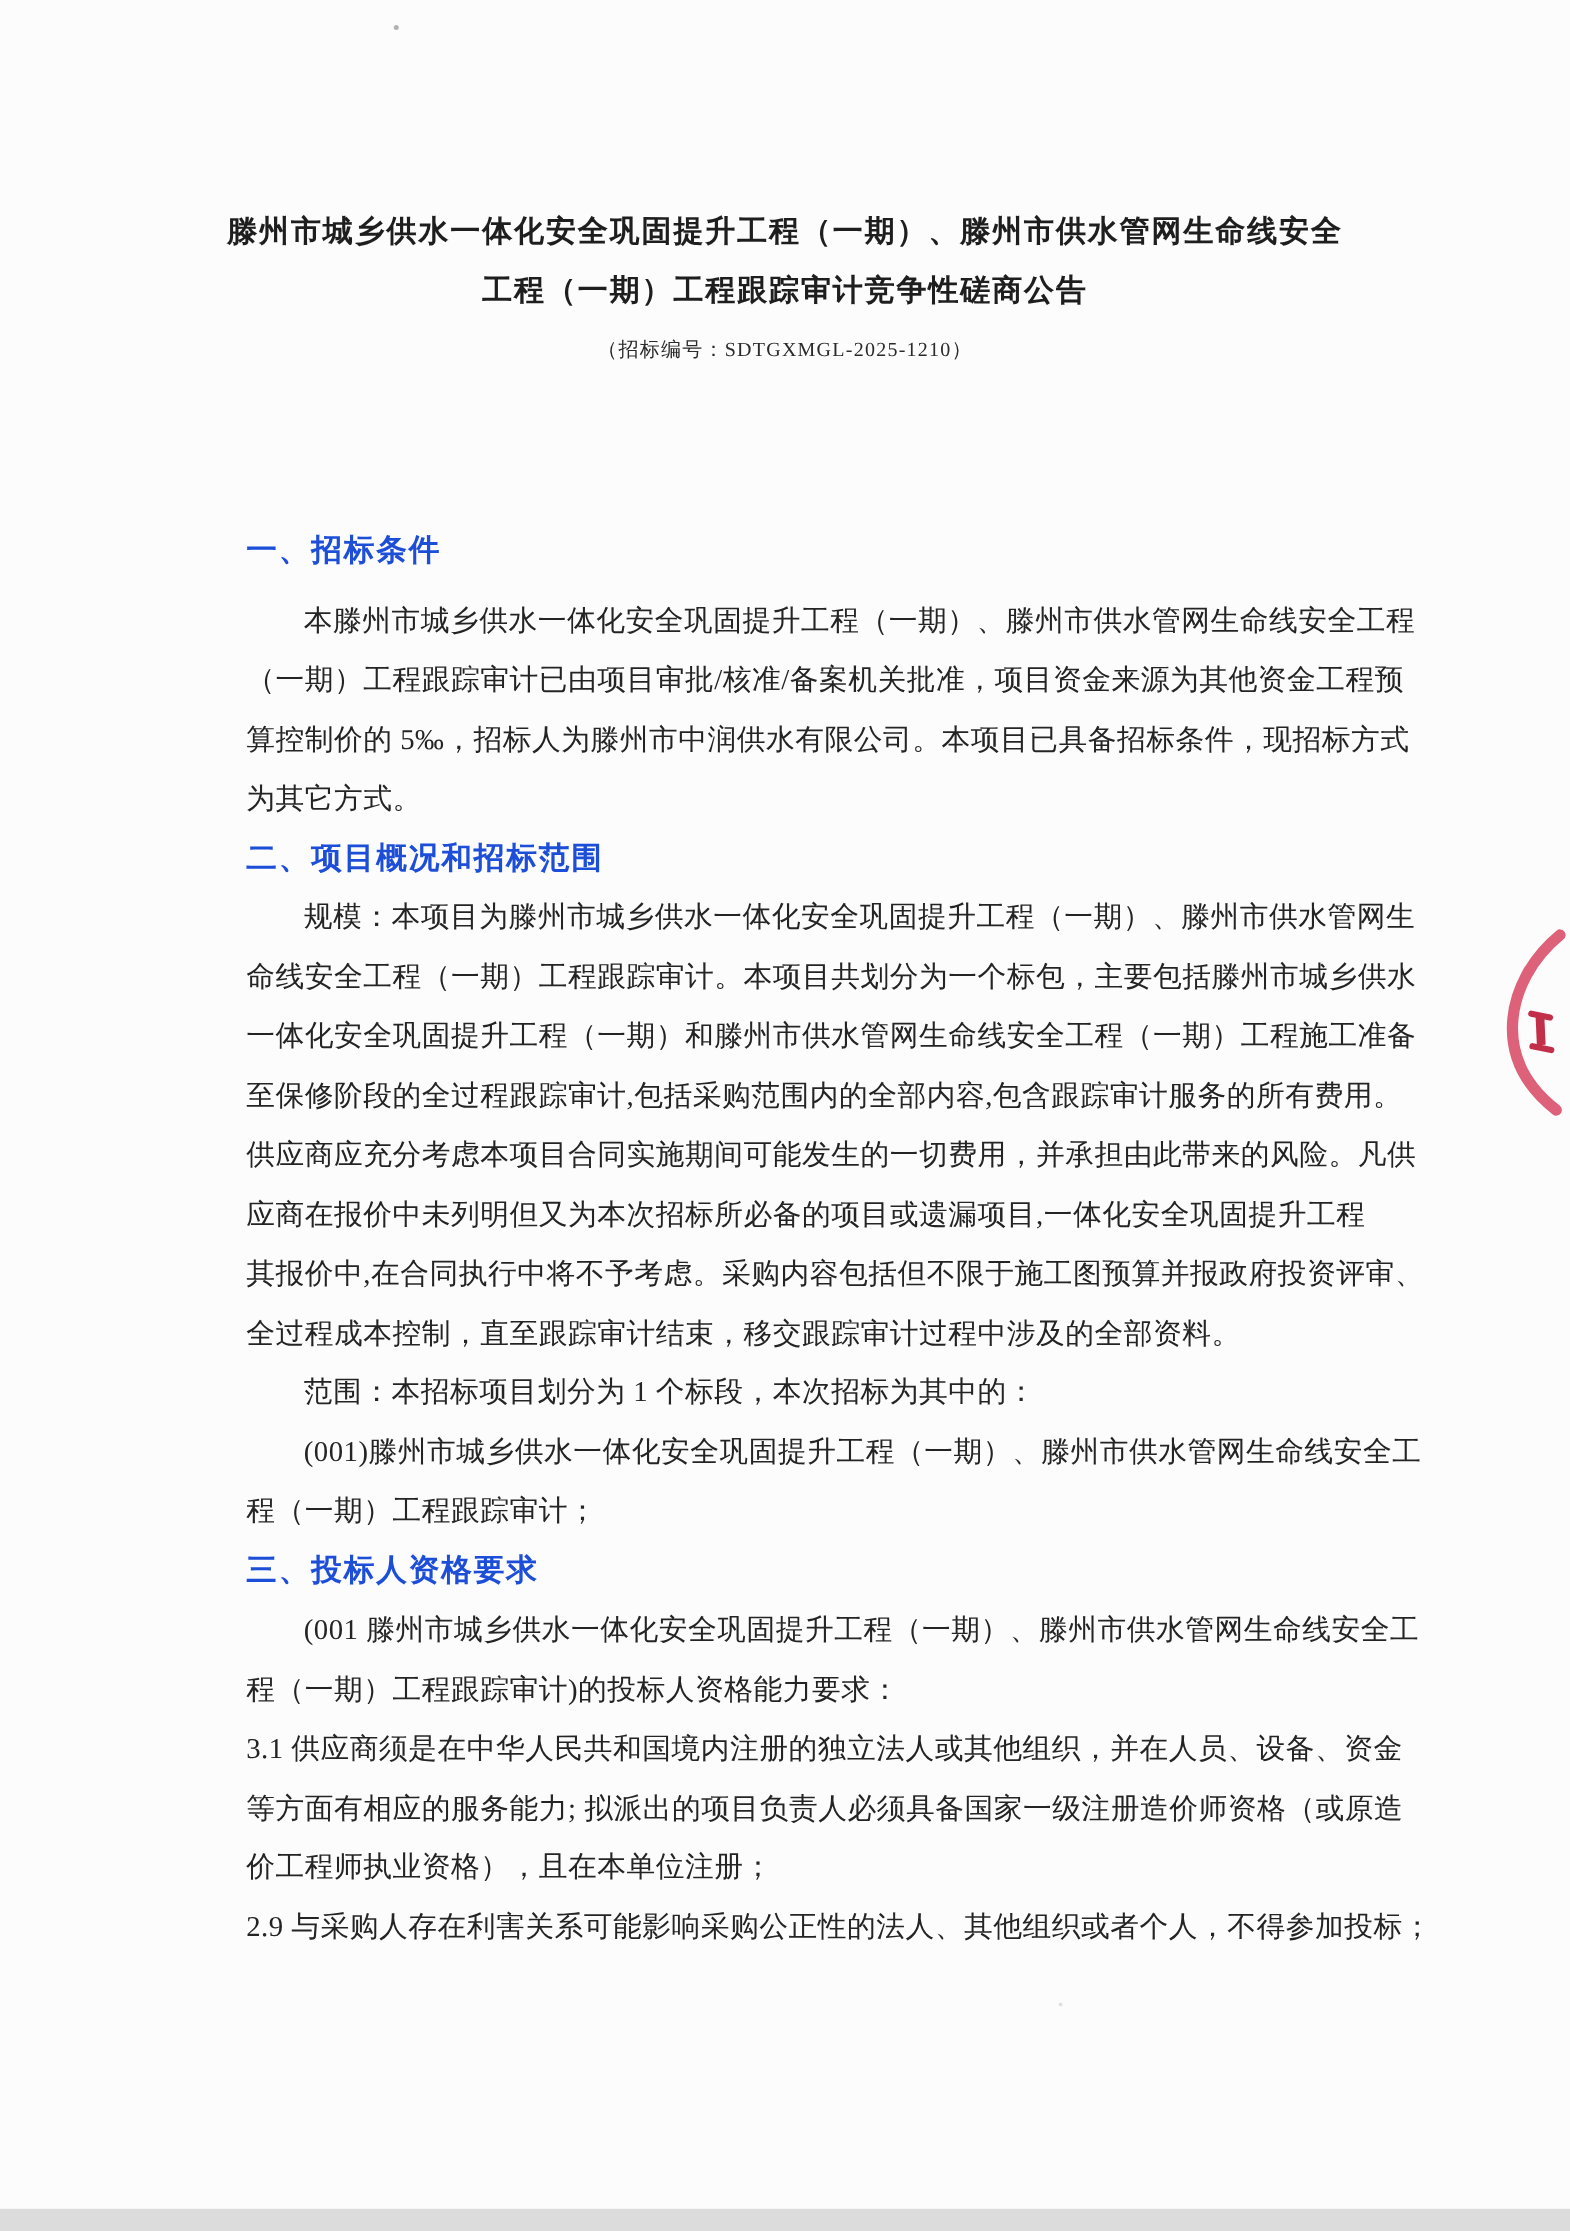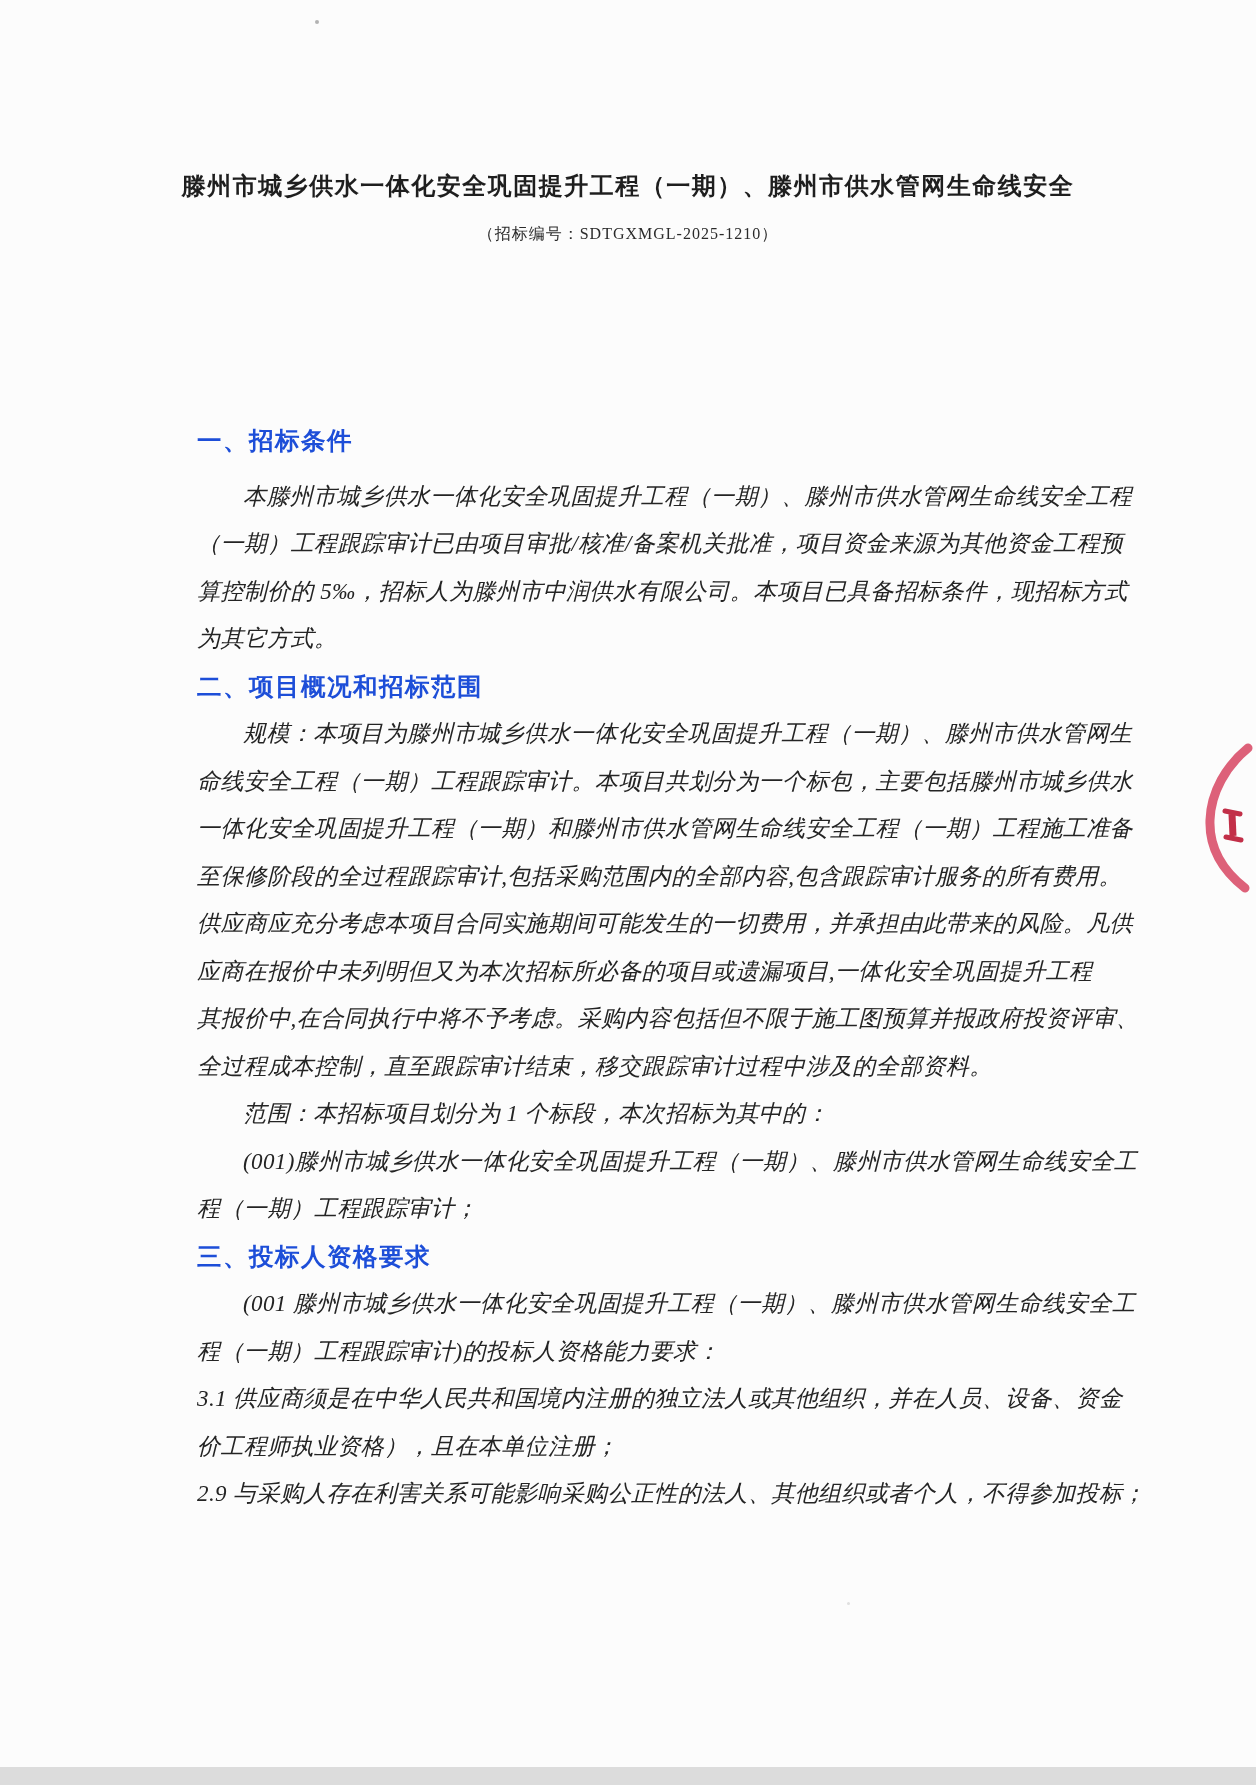--- a/index.html
+++ b/index.html
@@ -26,21 +26,21 @@
 
   
   .content {
     position:absolute; top:417px; left:197px; width:905px;
     font-size:23px; line-height:47.5px; letter-spacing:0.4px;
   }
   .heading {
     font-size:24.5px; font-weight:bold; letter-spacing:1.5px;
     color:#1d4ed8; line-height:47.5px; white-space:nowrap;
   }
-  .para { margin:0;font-style:italic; }
+  .para { margin:0; }
   .first-para { margin-top:8px; }
   .line { line-height:47.5px; white-space:nowrap; }
   .ind { text-indent:46px; }
 
   
   .seal { position:absolute; left:1198px; top:742px; }
 
   
   .speck { position:absolute; border-radius:50%; background:#8a8a8a; }
   .speck-a { left:315px; top:20px; width:4px; height:4px; opacity:.65; }
@@ -53,20 +53,21 @@
     background:#dcdcdc;
   }
 </style>
 </head>
 <body>
 
 <div class="page">
 
   <div class="title-block" id="title-block">
       <div class="title-line t1">滕州市城乡供水一体化安全巩固提升工程（一期）、滕州市供水管网生命线安全</div>
+      <div class="title-line t2">工程（一期）工程跟踪审计竞争性磋商公告</div>
       <div class="title-line t3">（招标编号：SDTGXMGL-2025-1210）</div>
     </div>
 
 
   <div class="content" id="content">
       <div class="heading">一、招标条件</div>
       <div class="para first-para">
         <div class="line ind">本滕州市城乡供水一体化安全巩固提升工程（一期）、滕州市供水管网生命线安全工程</div>
         <div class="line">（一期）工程跟踪审计已由项目审批/核准/备案机关批准，项目资金来源为其他资金工程预</div>
         <div class="line">算控制价的 5‰，招标人为滕州市中润供水有限公司。本项目已具备招标条件，现招标方式</div>
@@ -90,20 +91,21 @@
         <div class="line ind">(001)滕州市城乡供水一体化安全巩固提升工程（一期）、滕州市供水管网生命线安全工</div>
         <div class="line">程（一期）工程跟踪审计；</div>
       </div>
       <div class="heading">三、投标人资格要求</div>
       <div class="para">
         <div class="line ind">(001 滕州市城乡供水一体化安全巩固提升工程（一期）、滕州市供水管网生命线安全工</div>
         <div class="line">程（一期）工程跟踪审计)的投标人资格能力要求：</div>
       </div>
       <div class="para">
         <div class="line">3.1 供应商须是在中华人民共和国境内注册的独立法人或其他组织，并在人员、设备、资金</div>
+        <div class="line">等方面有相应的服务能力; 拟派出的项目负责人必须具备国家一级注册造价师资格（或原造</div>
         <div class="line">价工程师执业资格），且在本单位注册；</div>
       </div>
       <div class="para">
         <div class="line">2.9 与采购人存在利害关系可能影响采购公正性的法人、其他组织或者个人，不得参加投标；</div>
       </div>
     </div>
 
   <svg class="seal" width="60" height="152" viewBox="0 0 60 152" aria-hidden="true">
     <path d="M 50 6 C 28 24 13 50 12 78 C 11 106 24 128 47 146" fill="none" stroke="#d9506a" stroke-width="9" stroke-linecap="round" opacity="0.9"></path>
     <path d="M 34 72 L 35 94" fill="none" stroke="#c22f48" stroke-width="7" stroke-linecap="butt"></path>

